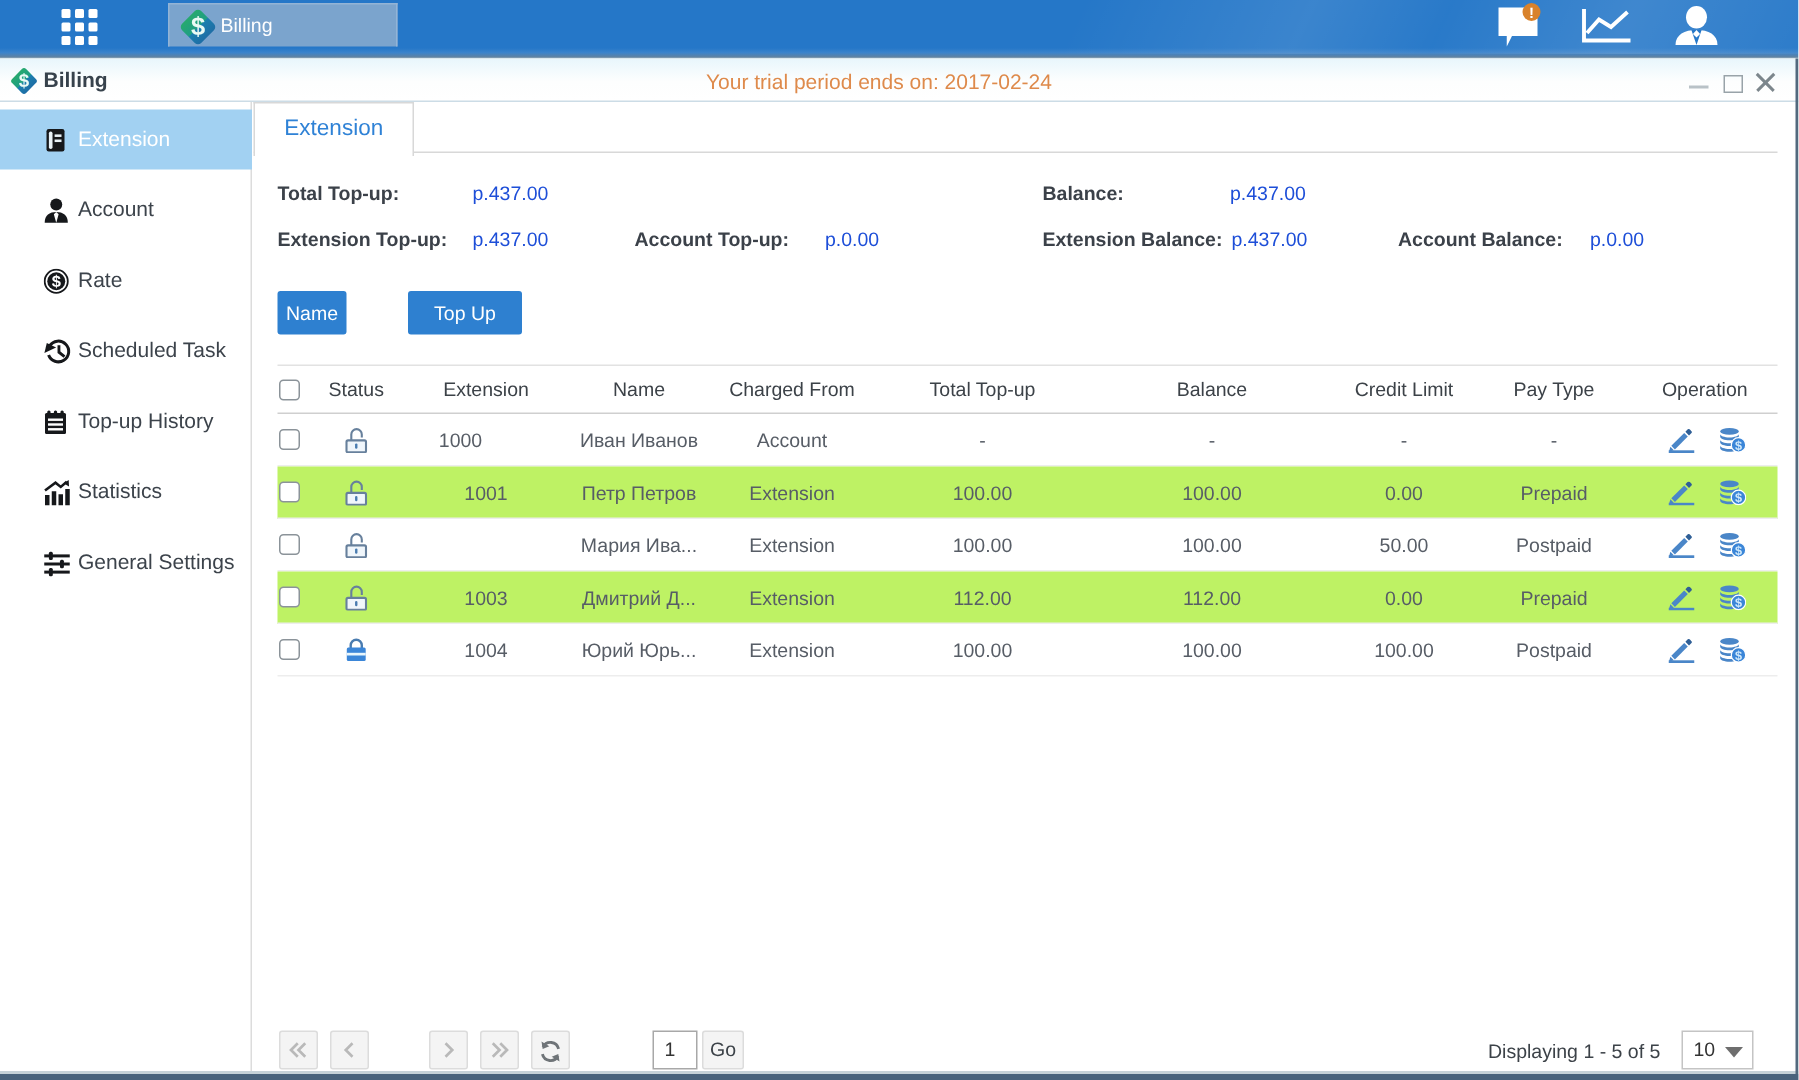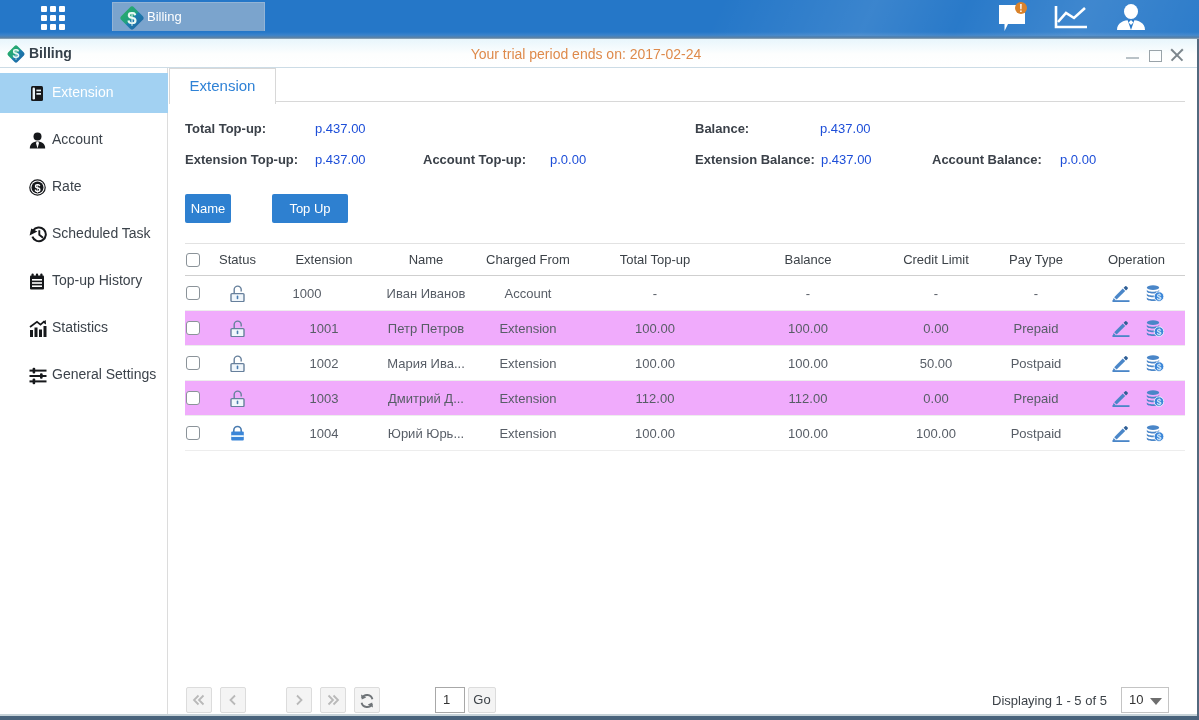--- a/index.html
+++ b/index.html
@@ -48,21 +48,21 @@
 .slabel { font-size:13px; font-weight:bold; color:#3b4149; white-space:nowrap; }
 .sval { font-size:13px; color:#1d4ed8; white-space:nowrap; }
 
 .btn { position:absolute; top:126px; height:29px; background:#2e80d0; color:#fff; font-size:13px; text-align:center; line-height:29px; border-radius:2px; }
 
 
 #tbl { position:absolute; left:16px; top:175px; width:1000px; }
 .hrow { position:relative; height:33px; border-top:1px solid #e2e2e2; border-bottom:1px solid #cfcfcf; }
 .hcell { position:absolute; top:0; height:33px; line-height:32px; text-align:center; font-size:13px; color:#3c4248; }
 .drow { position:relative; height:35px; border-bottom:1px solid #ededed; }
-.drow.alt { background:#f0abfc; }
+.drow.alt { background:#bef264; }
 .dcell { position:absolute; top:0; height:35px; line-height:35px; text-align:center; font-size:13px; color:#575d66; }
 .cb { position:absolute; width:14px; height:14px; border:1px solid #8b9399; border-radius:3px; background:#fff; }
 .hrow .cb { left:1px; top:9px; }
 .drow .cb { left:1px; top:10px; }
 .icon { position:absolute; }
 
 
 #paging { position:absolute; left:16px; top:617px; width:1016px; height:28px; }
 .pbtn { position:absolute; top:2px; width:26px; height:26px; background:#f4f4f4; border:1px solid #dcdcdc; border-radius:2px; text-align:center; }
 .ptext { position:absolute; font-size:13px; color:#3c4248; top:8px;margin-top:44px; }
@@ -322,21 +322,20 @@
               <text x="13" y="14.8" font-size="8.5" font-weight="bold" fill="#cfe8fa" text-anchor="middle" font-family="Liberation Sans">$</text>
             </svg></div>
         </div>
       <div class="drow">
           <div class="cb"></div>
           <div class="icon" style="left:44px; top:9px;"><svg width="17" height="17" viewBox="0 0 17 17">
               <rect x="2" y="8.6" width="13" height="8" rx="1" fill="#f0f6fb" stroke="#67809c" stroke-width="1.4"></rect>
               <path d="M5.2 8.4 V4.6 a3.5 3.5 0 0 1 7 0 V6.6" stroke="#67809c" stroke-width="1.4" fill="none"></path>
               <rect x="7.7" y="10.6" width="1.6" height="3.6" rx="0.8" fill="#4a7cb0"></rect>
             </svg></div>
-          <div class="dcell" style="left:85px; width:108px;">1002</div>
           <div class="dcell" style="left:193px; width:96px;">Мария Ива...</div>
           <div class="dcell" style="left:289px; width:108px;">Extension</div>
           <div class="dcell" style="left:397px; width:146px;">100.00</div>
           <div class="dcell" style="left:543px; width:160px;">100.00</div>
           <div class="dcell" style="left:703px; width:96px;">50.00</div>
           <div class="dcell" style="left:799px; width:104px;">Postpaid</div>
           <div class="icon" style="left:927px; top:10px;"><svg width="19" height="16" viewBox="0 0 19 16">
               <g>
                 <path d="M2.2 11.2 L10.8 2.6 L13.2 5 L4.6 13.6 Z" fill="#4a86c8"></path>
                 <path d="M11.6 1.8 L13 0.4 a1.1 1.1 0 0 1 1.6 0 l0.9 0.9 a1.1 1.1 0 0 1 0 1.6 L14 4.4 Z" fill="#2f5f96"></path>

